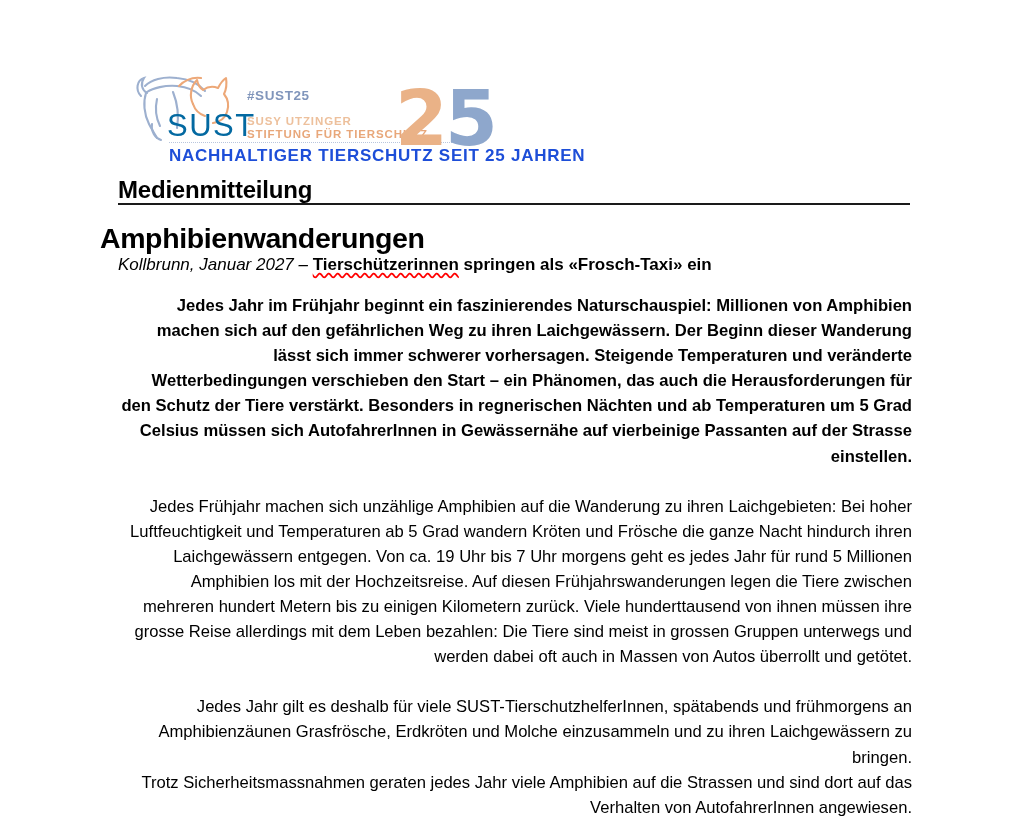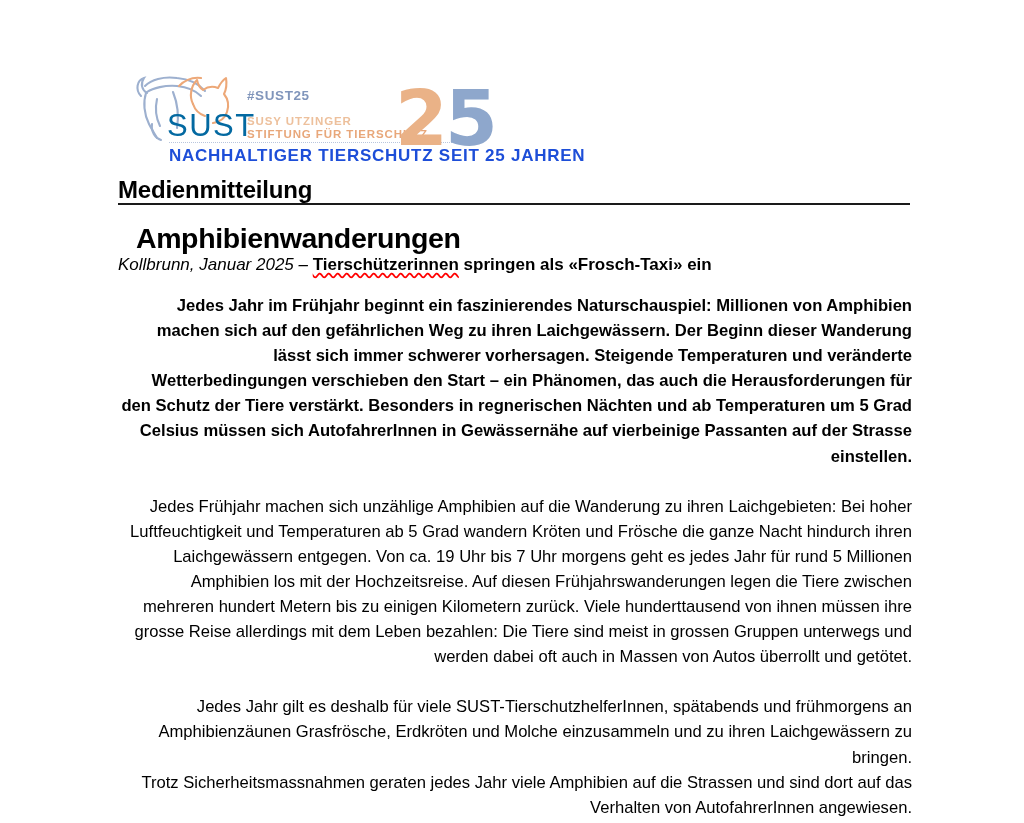--- a/index.html
+++ b/index.html
@@ -120,21 +120,21 @@
   .mm-rule {
     position: absolute;
     left: 118px;
     top: 203px;
     width: 792px;
     height: 0;
     border-top: 2.4px solid #1a1a1a;
   }
   .doc-title {
     position: absolute;
-    left: 136px;
+    left: 100px;
     top: 222px;
     font-size: 28.5px;
     font-weight: bold;
     letter-spacing: -0.4px;
     color: #000;
   }
   .doc-subtitle {
     position: absolute;
     left: 118px;
     top: 255px;
@@ -206,21 +206,21 @@
     <div class="logo-tagline">NACHHALTIGER TIERSCHUTZ SEIT 25 JAHREN</div>
 
     <div class="logo-25"><span class="d2">2</span><span class="d5">5</span></div>
   </div>
 
   <div class="mm-heading">Medienmitteilung</div>
   <div class="mm-rule"></div>
 
   <div class="doc-title">Amphibienwanderungen</div>
 
-  <div class="doc-subtitle"><span class="ital">Kollbrunn, Januar 2025 – </span><span class="bold spell">Tierschützerinnen</span><span class="bold"> springen als «Frosch-Taxi» ein</span></div>
+  <div class="doc-subtitle"><span class="ital">Kollbrunn, Januar 2027 – </span><span class="bold spell">Tierschützerinnen</span><span class="bold"> springen als «Frosch-Taxi» ein</span></div>
 
   <div class="body-area">
 
     <p class="para lead">Jedes Jahr im Frühjahr beginnt ein faszinierendes Naturschauspiel: Millionen von Amphibien machen sich auf den gefährlichen Weg zu ihren Laichgewässern. Der Beginn dieser Wanderung lässt sich immer schwerer vorhersagen. Steigende Temperaturen und veränderte Wetterbedingungen verschieben den Start – ein Phänomen, das auch die Herausforderungen für den Schutz der Tiere verstärkt. Besonders in regnerischen Nächten und ab Temperaturen um 5 Grad Celsius müssen sich AutofahrerInnen in Gewässernähe auf vierbeinige Passanten auf der Strasse einstellen.</p>
 
     <p class="para body">Jedes Frühjahr machen sich unzählige Amphibien auf die Wanderung zu ihren Laichgebieten: Bei hoher Luftfeuchtigkeit und Temperaturen ab 5 Grad wandern Kröten und Frösche die ganze Nacht hindurch ihren Laichgewässern entgegen. Von ca. 19 Uhr bis 7 Uhr morgens geht es jedes Jahr für rund 5 Millionen Amphibien los mit der Hochzeitsreise. Auf diesen Frühjahrswanderungen legen die Tiere zwischen mehreren hundert Metern bis zu einigen Kilometern zurück. Viele hunderttausend von ihnen müssen ihre grosse Reise allerdings mit dem Leben bezahlen: Die Tiere sind meist in grossen Gruppen unterwegs und werden dabei oft auch in Massen von Autos überrollt und getötet.</p>
 
     <p class="para tight">Jedes Jahr gilt es deshalb für viele SUST-TierschutzhelferInnen, spätabends und frühmorgens an Amphibienzäunen Grasfrösche, Erdkröten und Molche einzusammeln und zu ihren Laichgewässern zu bringen.</p>
     <p class="para tight">Trotz Sicherheitsmassnahmen geraten jedes Jahr viele Amphibien auf die Strassen und sind dort auf das Verhalten von AutofahrerInnen angewiesen.</p>
     <p class="para tight">JedeR kann zur Zeit der Amphibienwanderungen nämlich ganz einfach Rücksicht nehmen und so ohne viel Aufwand unzählige Leben retten:</p>

